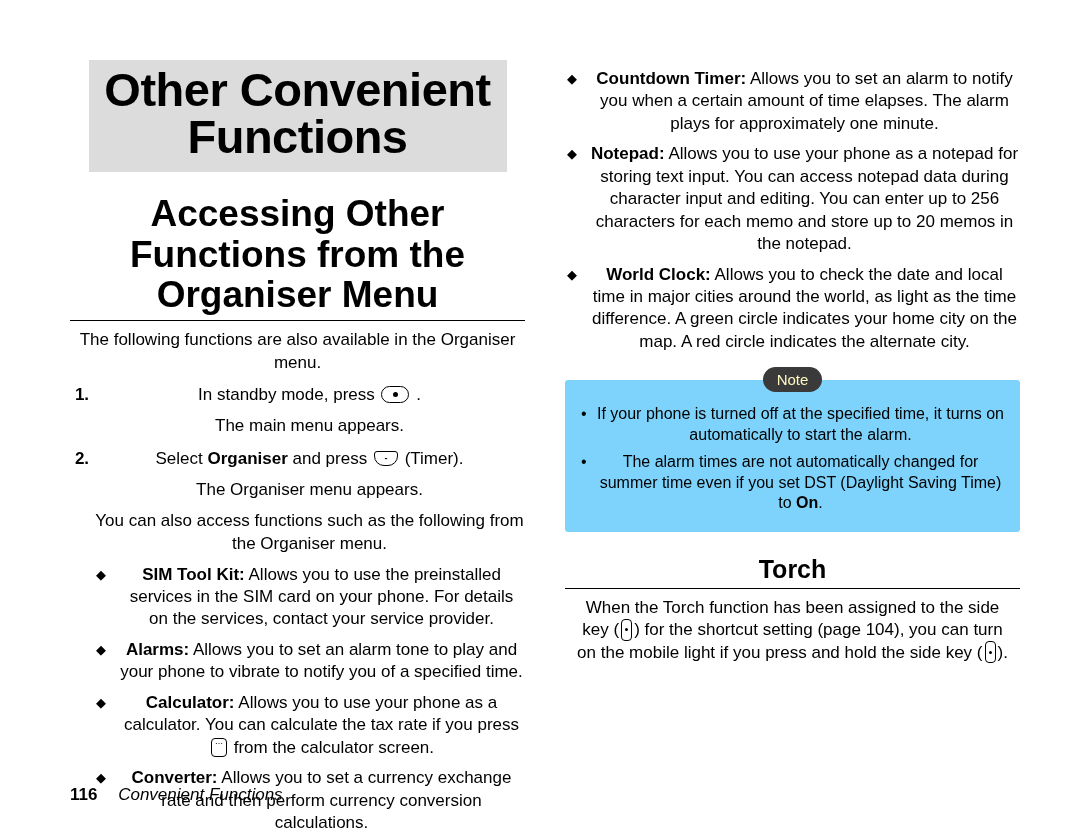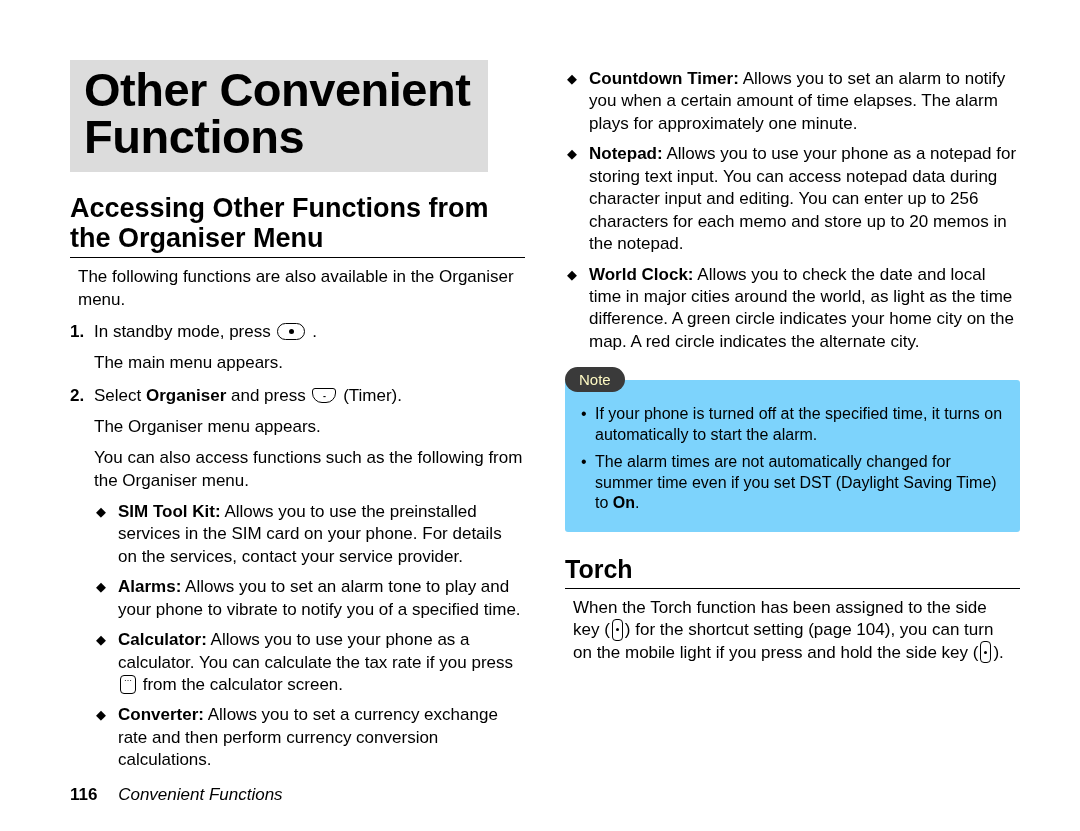--- a/index.html
+++ b/index.html
@@ -4,20 +4,21 @@
 <style>
   html,body{margin:0;padding:0;background:#fff;}
   .page{
     width:1080px;
     height:831px;
     box-sizing:border-box;
     padding:60px 60px 20px 70px;
     font-family:Arial,Helvetica,sans-serif;
     color:#000;
     position:relative;
+    text-align:center;
   }
   .cols{
     display:flex;
     gap:40px;
   }
   .col{flex:1;min-width:0;}
   .chapter-box{
     background:#dcdcdc;
     padding:6px 14px 12px 14px;
     margin-bottom:22px;
@@ -30,21 +31,21 @@
     font-stretch:condensed;
     font-weight:900;
     font-size:47px;
     line-height:1.0;
     letter-spacing:-0.5px;
   }
   .section{
     font-family:"Arial Narrow","Helvetica Condensed",Arial,sans-serif;
     font-stretch:condensed;
     font-weight:800;
-    font-size:27px;
+    font-size:37px;
     line-height:1.1;
     margin:0 0 6px 0;
     padding-bottom:4px;
     border-bottom:1.5px solid #000;
   }
   .body{
     font-size:17px;
     line-height:1.32;
     margin:8px 8px;
   }

